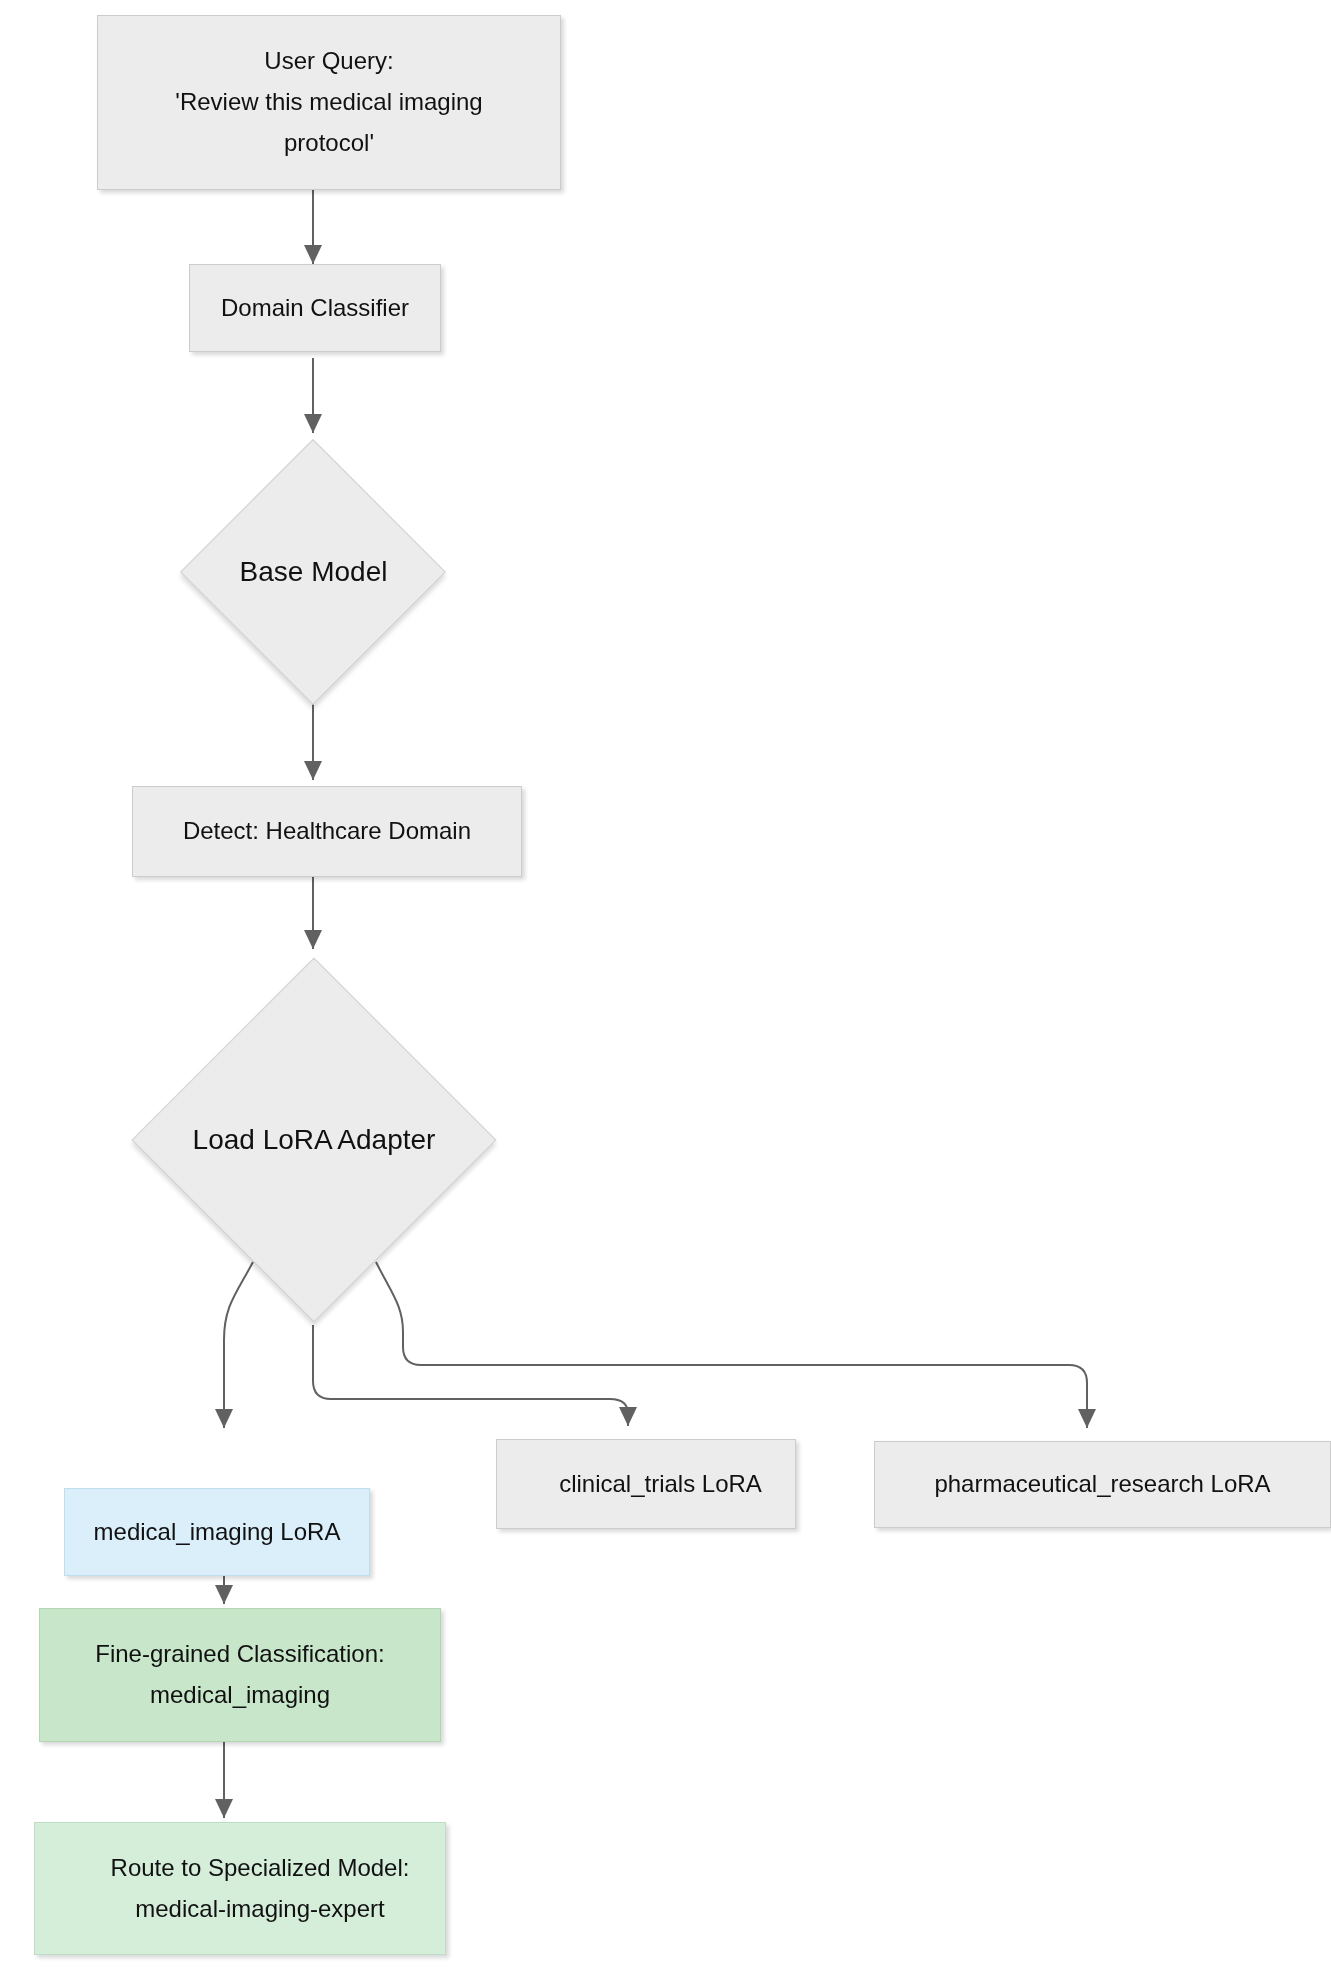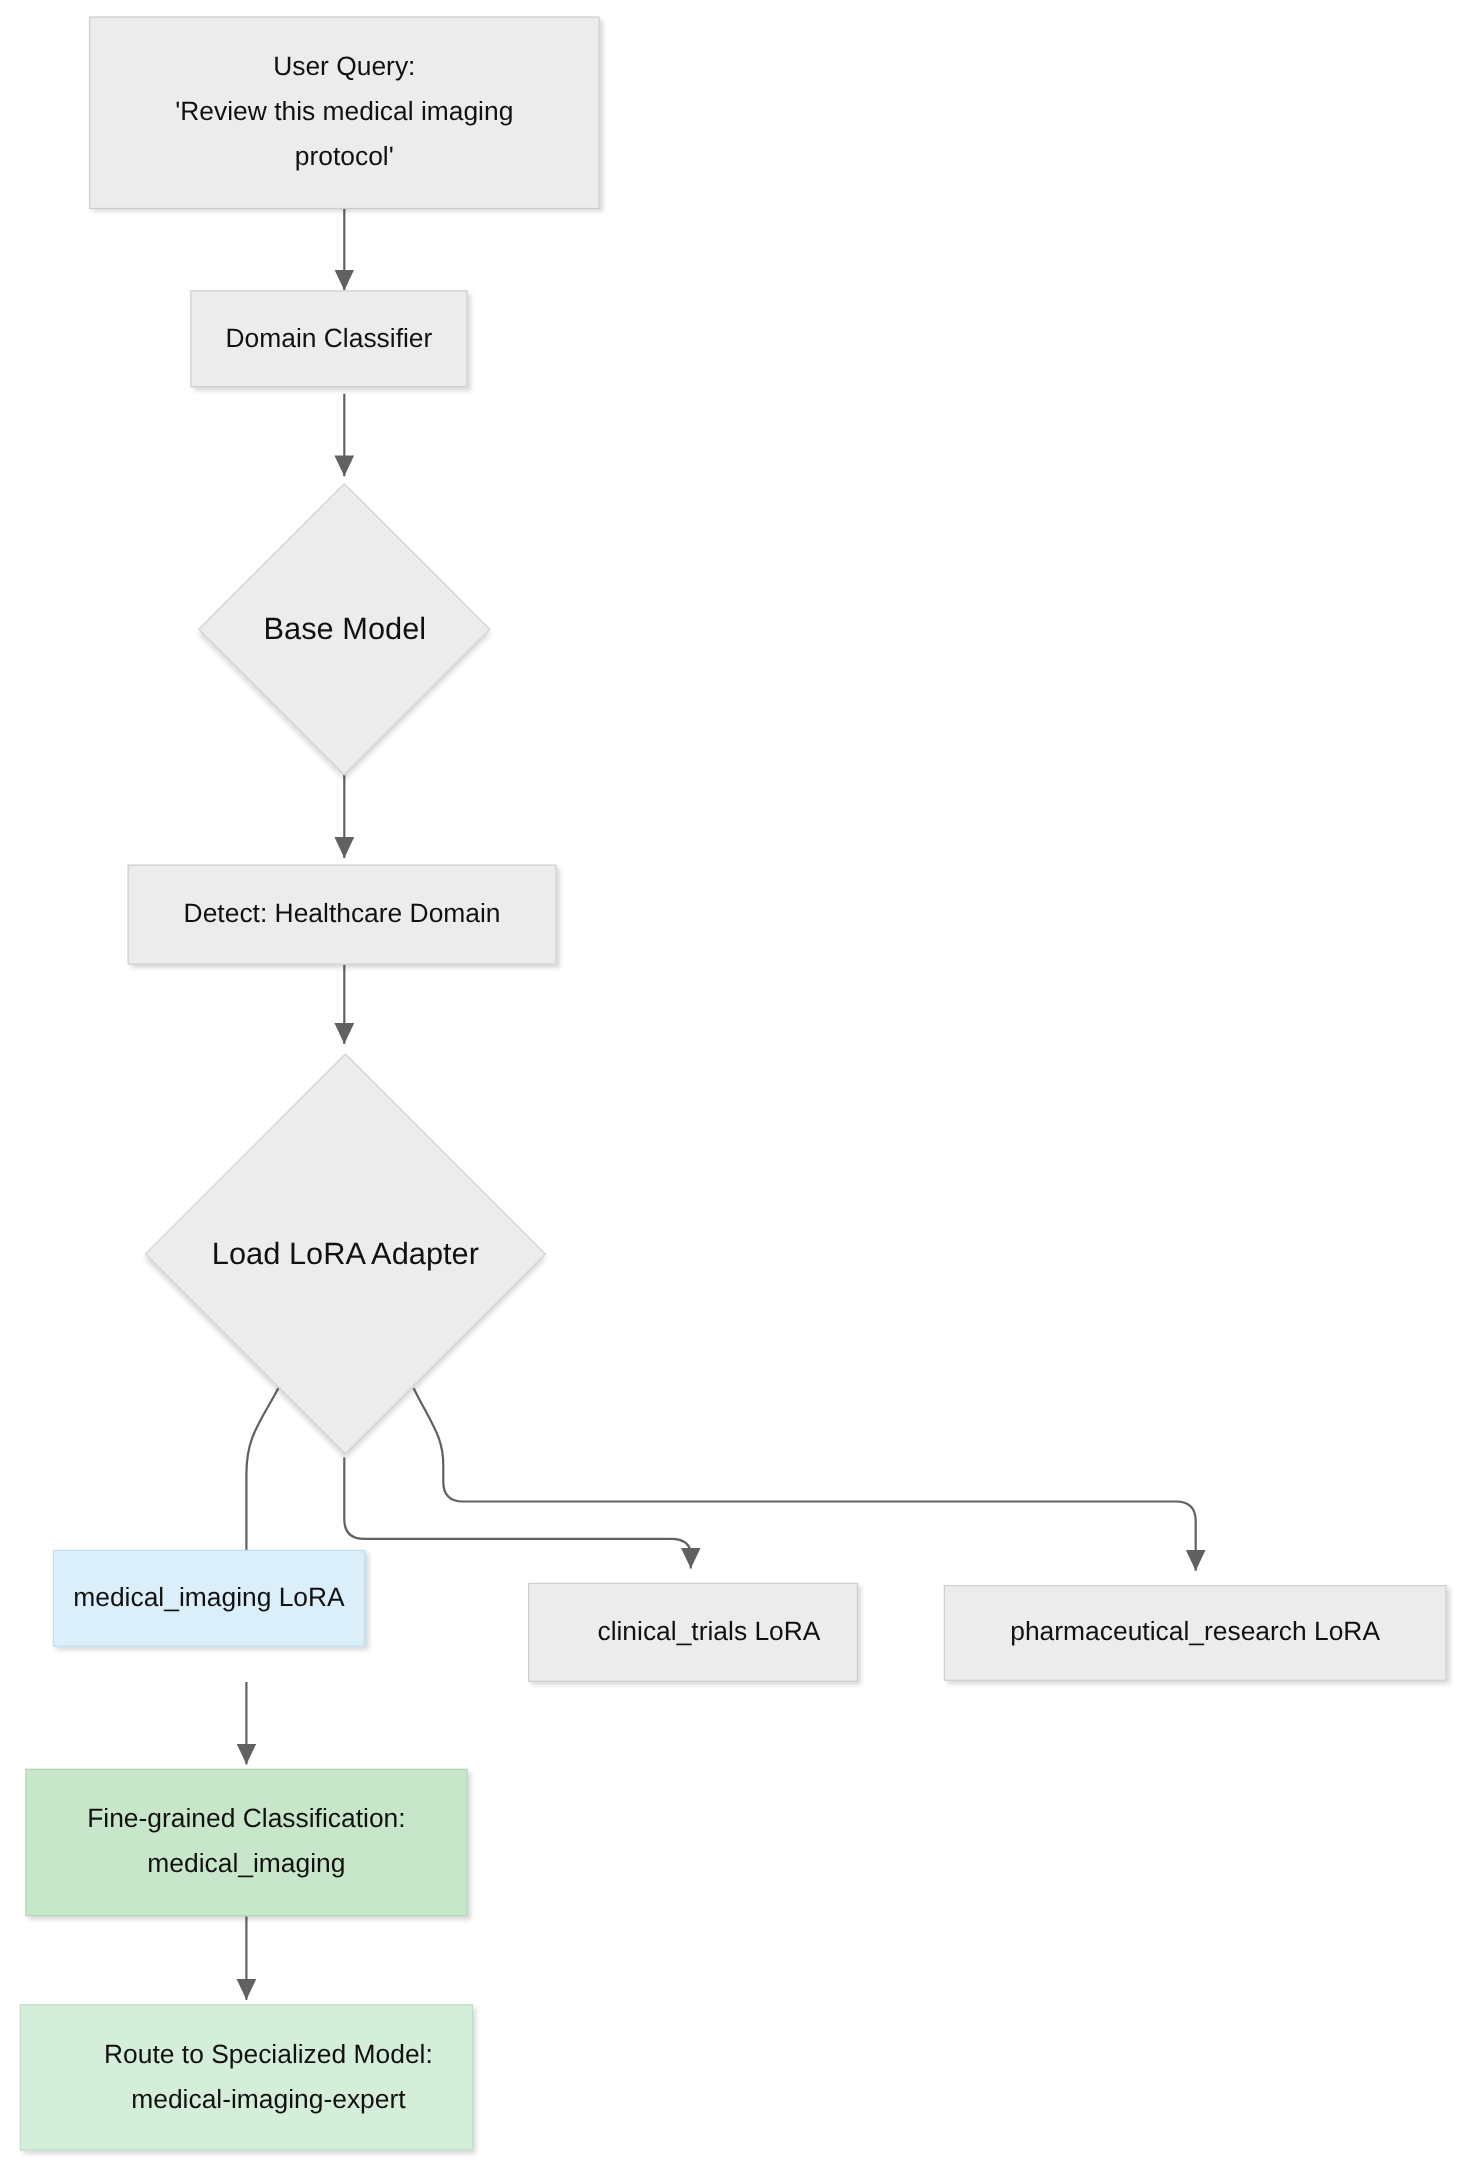--- a/index.html
+++ b/index.html
@@ -24,20 +24,21 @@
     box-sizing: border-box;
     display: flex;
     flex-direction: column;
     align-items: center;
     justify-content: center;
     text-align: center;
     font-size: 24px;
     line-height: 1.7;
     border: 1px solid #cccccc;
     box-shadow: 3px 3px 4px rgba(0,0,0,0.15);
+    margin-left: 16px;
   }
   .fill-gray  { background: #ececec; border-color: #cccccc; }
   .fill-blue  { background: #dbeffa; border-color: #bfdfef; }
   .fill-green1{ background: #c8e6c9; border-color: #b2d6b4; }
   .fill-green2{ background: #d5eeda; border-color: #bddec5; padding-left: 40px; }
   .diamond {
     position: absolute;
     box-sizing: border-box;
     transform: rotate(45deg);
     background: #ececec;
@@ -96,21 +97,21 @@
 
   <div class="node fill-gray" style="left:116px; top:786px; width:390px; height:91px;">
     <span class="line">Detect: Healthcare Domain</span>
   </div>
 
   <div class="diamond" style="left:185px; top:1011px; width:258px; height:258px;"></div>
   <div class="diamond-label" style="left:131px; top:957px; width:366px; height:366px;align-items:center;">
     <span>Load LoRA Adapter</span>
   </div>
 
-  <div class="node fill-blue" style="left:48px; top:1409px; width:284px; height:88px;">
+  <div class="node fill-blue" style="left:48px; top:1488px; width:306px; height:88px;">
     <span class="line">medical_imaging LoRA</span>
   </div>
 
   <div class="node fill-gray" style="left:480px; top:1439px; width:300px; height:90px;padding-left:29px;">
     <span class="line">clinical_trials LoRA</span>
   </div>
 
   <div class="node fill-green1" style="left:23px; top:1608px; width:402px; height:134px;">
     <span class="line">Fine-grained Classification:</span>
     <span class="line">medical_imaging</span>

